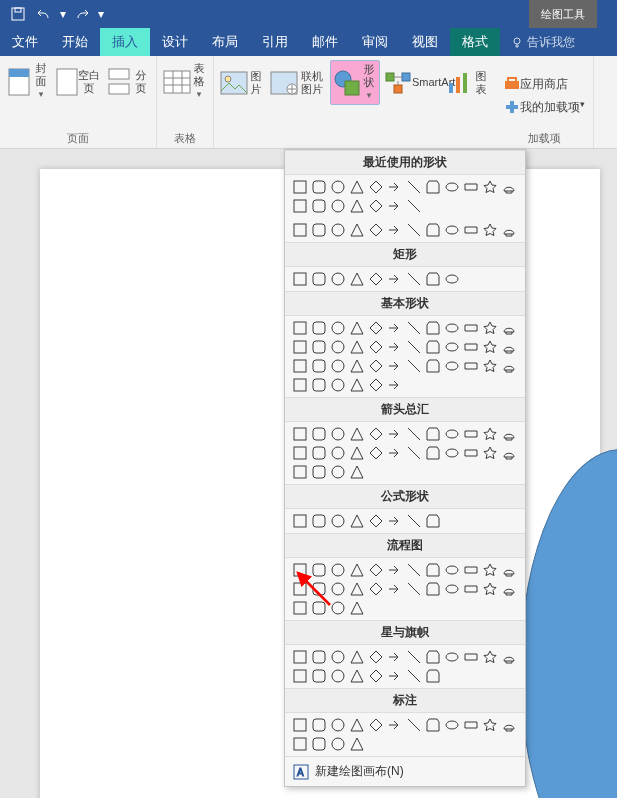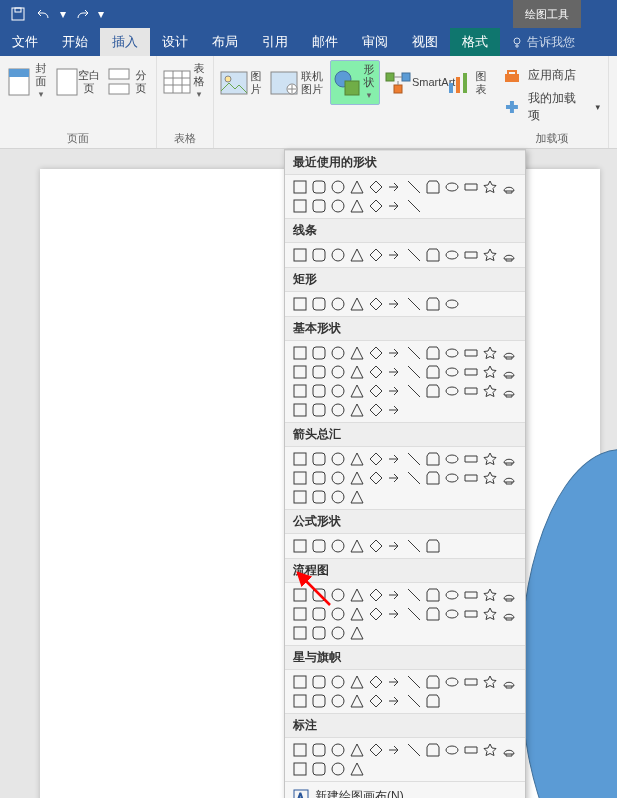--- a/index.html
+++ b/index.html
@@ -31,21 +31,21 @@
   height: 24px;
   display: flex;
   align-items: center;
   justify-content: center;
   color: #fff;
   cursor: pointer;
 }
 .qat-btn svg { stroke: #fff; fill: none; }
 .title-context {
   position: absolute;
-  right: 36px;
+  right: 20px;
   top: 0;
   height: 28px;
   background: #666;
   color: #fff;
   padding: 0 12px;
   display: flex;
   align-items: center;
   font-size: 11px;
 }
 
@@ -57,21 +57,21 @@
 }
 .tab {
   padding: 0 12px;
   display: flex;
   align-items: center;
   color: #fff;
   font-size: 13px;
   cursor: pointer;
 }
 .tab.active {
-  background: #e5e5e5;
+  background: #5eead4;
   color: #2b579a;
 }
 .tab.context {
   background: #0f766e;
 }
 .tellme {
   display: flex;
   align-items: center;
   color: #cdd9ea;
   font-size: 12px;
@@ -100,21 +100,21 @@
 .rbtn {
   display: flex;
   flex-direction: row;
   align-items: center;
   justify-content: flex-start;
   width: 44px;
   padding: 2px;
   cursor: pointer;
   border-radius: 2px;
 }
-.rbtn.active { background: #86efac; border:1px solid #9ab7db;justify-content:space-between;}
+.rbtn.active { background: #f9a8d4; border:1px solid #9ab7db;justify-content:space-between;}
 .rbtn .icon {
   width: 32px;
   height: 32px;
   display: flex;
   align-items: center;
   justify-content: center;
 }
 .rbtn .lbl {
   font-size: 11px;
   color: #444;
@@ -134,31 +134,32 @@
 }
 .addins-col {
   display: flex;
   flex-direction: column;
   justify-content: center;
   gap: 6px;
   padding: 4px 6px;
 }
 .addin-row {
   display: flex;
-  align-items: center;
-  gap: 8px;
+  align-items: flex-start;
+  gap: 0;
   font-size: 12px;
   color: #444;
 }
 
 .doc-area {
   position: relative;
   width: 530px;
   height: calc(798px - 28px - 28px - 92px);
   background: #e6e6e6;
+  text-align: center;
 }
 .page {
   position: absolute;
   left: 40px;
   top: 20px;
   width: 560px;
   height: 640px;
   background: #fff;
   box-shadow: 0 0 6px rgba(0,0,0,0.2);
 }
@@ -502,21 +503,20 @@
             <path d="M1 7h8M6 3l4 4-4 4"></path>
           </svg>
         </div>
         <div class="shape-cell">
           <svg width="14" height="14" viewBox="0 0 14 14">
             <path d="M1 1l12 12"></path>
           </svg>
         </div>
       </div>
 
-    <div class="cat-header">线条</div>
     <div class="shape-grid">
         <div class="shape-cell">
           <svg width="14" height="14" viewBox="0 0 14 14">
             <rect x="1" y="1" width="12" height="12"></rect>
           </svg>
         </div>
         <div class="shape-cell">
           <svg width="14" height="14" viewBox="0 0 14 14">
             <rect x="1" y="1" width="12" height="12" rx="3"></rect>
           </svg>

